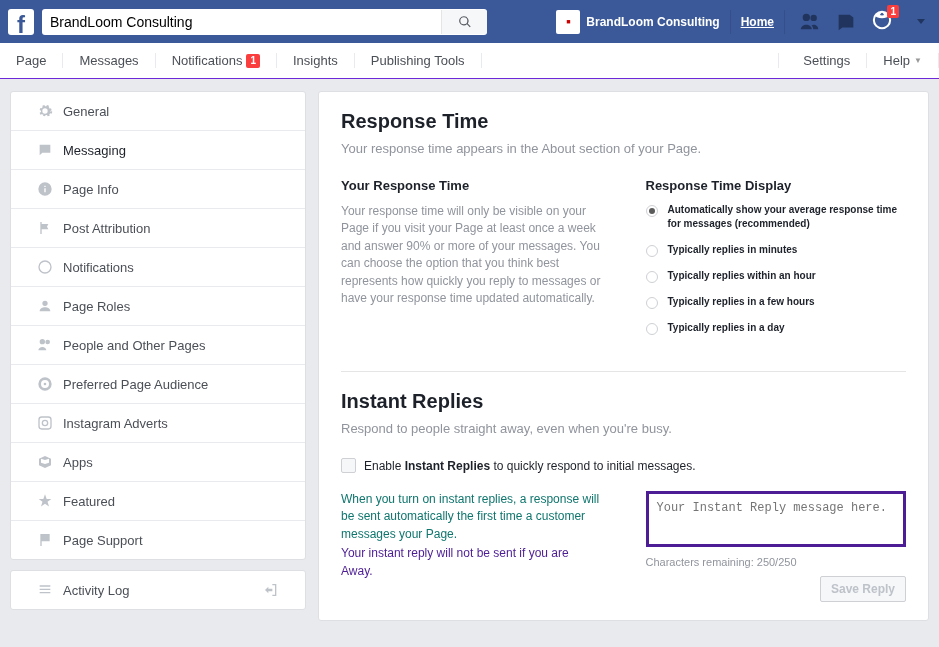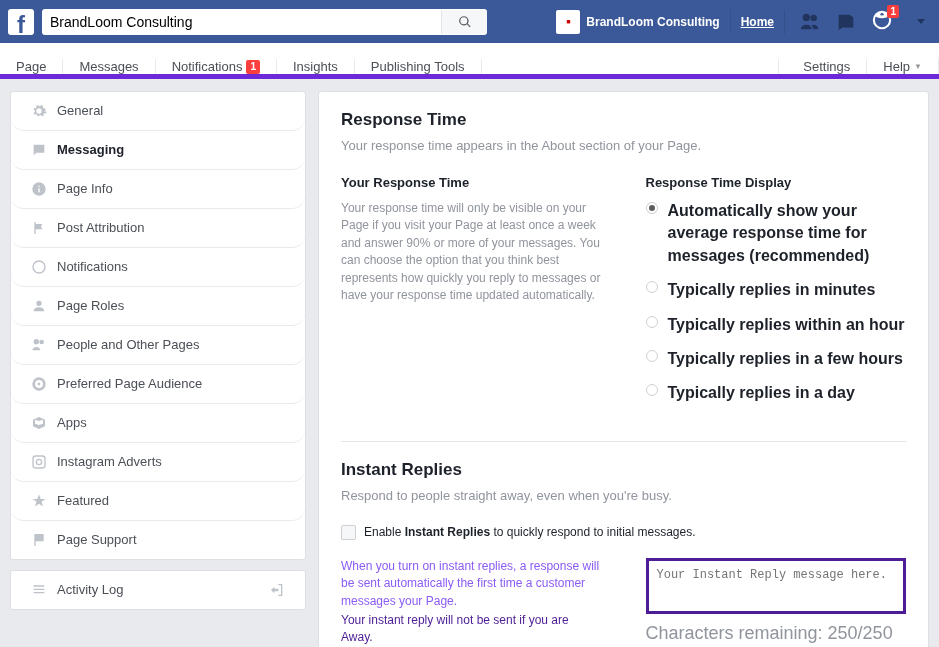--- a/index.html
+++ b/index.html
@@ -17,55 +17,55 @@
   .page-chip { display: flex; align-items: center; gap: 6px; padding: 2px 6px; cursor: pointer; }
   .page-avatar { width: 24px; height: 24px; background: #fff; border-radius: 2px; display:flex;align-items:center;justify-content:center; color:#c00; font-size:7px; font-weight:bold; }
   .home-link { padding: 0 10px; cursor: pointer; border-left: 1px solid #355089; border-right: 1px solid #355089; height:24px; display:flex; align-items:center;text-decoration:underline;}
   .nav-icons { display: flex; align-items: center; gap: 14px; padding: 0 10px; }
   .nav-icon { width: 22px; height: 22px; fill: #21345d; cursor: pointer; position: relative; }
   .nav-icon.globe { fill: #fff; }
   .badge { position: absolute; top: -4px; right: -6px; background: #fa3e3e; color: #fff; font-size: 10px; border-radius: 2px; padding: 0 3px; line-height: 13px; font-weight: bold; }
   .caret-down { border-top: 5px solid #1f3560; border-left: 4px solid transparent; border-right: 4px solid transparent; margin: 0 6px 0 10px; cursor: pointer; }
   
   
-  .tabbar { background: #fff; border-bottom: 5px solid #6d28d9; height: 36px; display: flex; align-items: flex-end; font-size: 13px; }
+  .tabbar { background: #fff; border-bottom: 1px solid #6d28d9; height: 36px; display: flex; align-items: center; font-size: 13px; }
   .tab { padding: 0 16px; display: flex; align-items: center; color: #4b4f56; border-right: 1px solid #e9eaed; cursor: pointer; gap: 4px; }
   .tab.right { margin-left: auto; border-left: 1px solid #e9eaed; border-right: none; padding-left: 24px; }
   .tab .count { background: #fa3e3e; color: #fff; border-radius: 2px; padding: 0 4px; font-size: 10px; font-weight:bold; line-height:14px; }
   .tab .tri { font-size: 8px; color:#999; }
   
   
   .main { display: flex; padding: 12px 10px; gap: 12px; }
   .sidebar { width: 296px; display: flex; flex-direction: column; gap: 10px; }
   .side-card { background: #fff; border: 1px solid #dddfe2; border-radius: 3px; }
-  .side-item { display: flex; gap: 10px; padding: 11px 20px; border-bottom: 1px solid #e9eaed; color: #90949c; font-size: 13px; cursor: pointer; border-radius: 13px; }
+  .side-item { display: flex; align-items: center; gap: 10px; padding: 11px 26px; border-bottom: 1px solid #e9eaed; color: #90949c; font-size: 13px; cursor: pointer; }
   .side-item:last-child { border-bottom: none; }
   .side-item .lbl { color: #4b4f56; }
-  .side-item.active .lbl { font-weight: bold; color: #1d2129; }
+  .side-item.active .lbl { font-weight: normal; color: #1d2129; }
   .side-item svg, .side-item .ico { width: 16px; height: 16px; fill: #bec2c9; flex-shrink:0; }
   .side-item.activity { justify-content: flex-start; }
   .side-item .push { margin-left: auto; }
   
   
   .content { flex: 1; background: #fff; border: 1px solid #dddfe2; border-radius: 3px; padding: 18px 22px; color: #1d2129; }
-  .sec-title { font-size: 17px; font-weight: bold; margin-bottom: 8px; }
+  .sec-title { font-size: 20px; font-weight: bold; margin-bottom: 8px; }
   .sec-sub { font-size: 13px; color: #90949c; margin-bottom: 22px; }
   .cols { display: flex; gap: 44px; }
   .col { flex: 1; }
   .col-title { font-size: 13px; font-weight: bold; margin-bottom: 10px; }
   .col-text { font-size: 12px; color: #90949c; line-height: 1.45; }
-  .radio-row { display: flex; gap: 10px; align-items: flex-start; margin-bottom: 12px; font-size: 16px; cursor: pointer; }
+  .radio-row { display: flex; gap: 10px; align-items: flex-start; margin-bottom: 12px; font-size: 10px; cursor: pointer; }
   .radio { width: 12px; height: 12px; border: 1px solid #ced0d4; border-radius: 50%; flex-shrink: 0; margin-top: 2px; display:flex; align-items:center; justify-content:center; }
   .radio.checked::after { content:''; width:6px; height:6px; background:#5b5b5b; border-radius:50%; }
   .radio-row .rl { color:#1d2129; font-weight: bold; line-height:1.4; }
   hr.sep { border: none; border-top: 1px solid #e5e5e5; margin: 24px 0 18px; }
   .check-row { display:flex; align-items:center; gap:8px; font-size:12px; margin-bottom:18px; }
   .checkbox { width:15px; height:15px; border:1px solid #ced0d4; border-radius:2px; background:#f6f7f9; cursor:pointer; }
   .textarea { width:100%; height:56px; border:3px solid #4c1d95; padding:7px 8px; font-size:12px; color:#90949c; resize:none; font-family:Liberation Mono, monospace; }
-  .char-remaining { font-size:18px; color:#90949c; margin-top:6px; }
+  .char-remaining { font-size:11px; color:#90949c; margin-top:6px; }
   .save-btn { float:right; margin-top:8px; padding:5px 10px; background:#f6f7f9; border:1px solid #ced0d4; border-radius:2px; color:#bec2c9; font-weight:bold; font-size:12px; cursor:pointer; }
 </style>
 </head>
 <body>
 
 <div class="topbar">
   <div class="fb-logo">
       <span>f</span>
     </div>
   <div class="search-wrap">
@@ -174,30 +174,30 @@
           <span class="lbl">People and Other Pages</span>
         </div>
       <div class="side-item">
           <svg class="ico" viewBox="0 0 24 24">
             <path fill="#bec2c9" d="M12 2a10 10 0 100 20 10 10 0 000-20zm0 4a6 6 0 110 12 6 6 0 010-12zm0 4a2 2 0 100 4 2 2 0 000-4z"></path>
           </svg>
           <span class="lbl">Preferred Page Audience</span>
         </div>
       <div class="side-item">
           <svg class="ico" viewBox="0 0 24 24">
-            <path fill="#bec2c9" d="M3 7l9-4 9 4v10l-9 4-9-4V7zm9 2L6 7v6l6 2 6-2V7l-6 2z"></path>
-          </svg>
-          <span class="lbl">Apps</span>
-        </div>
-      <div class="side-item">
-          <svg class="ico" viewBox="0 0 24 24">
             <rect x="3" y="3" width="18" height="18" rx="4" fill="none" stroke="#bec2c9" stroke-width="2"></rect>
             <circle cx="12" cy="12" r="4" fill="none" stroke="#bec2c9" stroke-width="2"></circle>
           </svg>
           <span class="lbl">Instagram Adverts</span>
+        </div>
+      <div class="side-item">
+          <svg class="ico" viewBox="0 0 24 24">
+            <path fill="#bec2c9" d="M3 7l9-4 9 4v10l-9 4-9-4V7zm9 2L6 7v6l6 2 6-2V7l-6 2z"></path>
+          </svg>
+          <span class="lbl">Apps</span>
         </div>
       <div class="side-item">
           <svg class="ico" viewBox="0 0 24 24">
             <path fill="#bec2c9" d="M12 2l2.5 7h7l-5.7 4.2 2.2 7L12 16l-6 4.2 2.2-7L2.5 9h7L12 2z"></path>
           </svg>
           <span class="lbl">Featured</span>
         </div>
       <div class="side-item">
           <svg class="ico" viewBox="0 0 24 24">
             <path fill="#bec2c9" d="M5 3v18h2v-7h12V3H5z"></path>
@@ -254,21 +254,21 @@
     <hr class="sep">
 
     <div class="sec-title">Instant Replies</div>
     <div class="sec-sub">Respond to people straight away, even when you're busy.</div>
     <div class="check-row">
       <div class="checkbox"></div>
       <span><span>Enable </span><b>Instant Replies</b><span> to quickly respond to initial messages.</span></span>
     </div>
     <div class="cols">
       <div class="col">
-        <div class="col-text" style="color:#8b5cf6">When you turn on instant replies, a response will be sent automatically the first time a customer messages your Page.</div>
+        <div class="col-text" style="color:#0f766e">When you turn on instant replies, a response will be sent automatically the first time a customer messages your Page.</div>
         <div class="col-text" style="margin-top:2px;color:#4c1d95">Your instant reply will not be sent if you are Away.</div>
       </div>
       <div class="col">
         <textarea class="textarea" placeholder="Your Instant Reply message here." style=""></textarea>
         <div class="char-remaining">Characters remaining: 250/250</div>
         <button class="save-btn">Save Reply</button>
       </div>
     </div>
   </div>
 </div>

